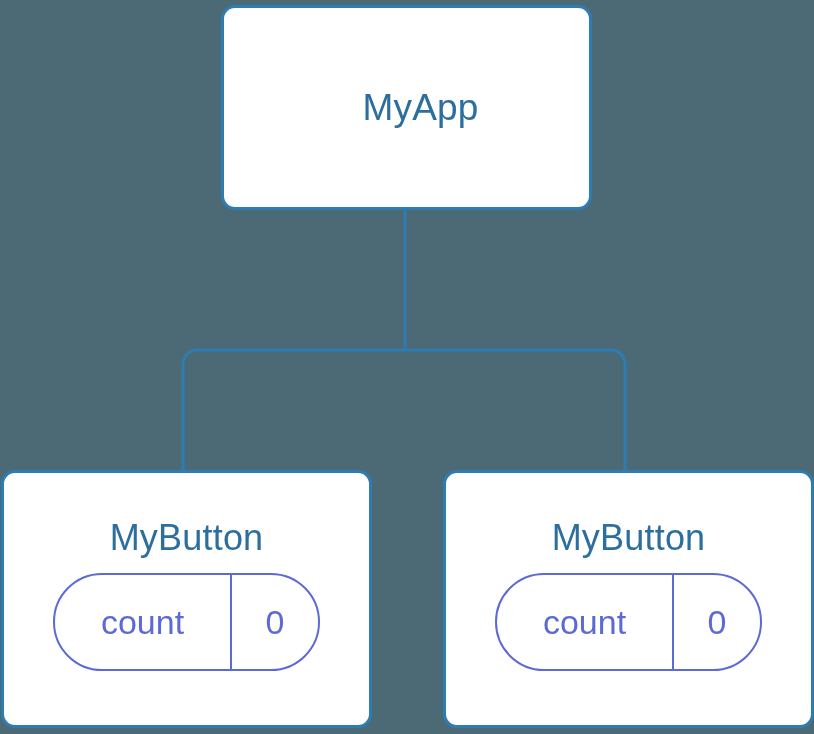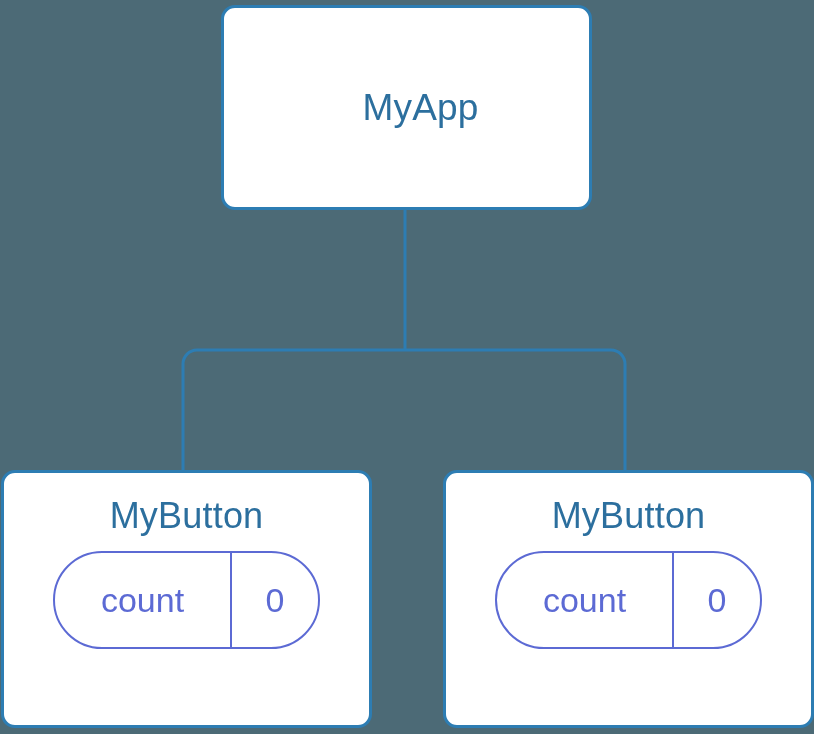--- a/index.html
+++ b/index.html
@@ -62,21 +62,21 @@
   }
   #node-root .node-title {
     font-size: 37px;
   }
 
   
   .node-child {
     top: 470px;
     width: 371px;
     height: 258px;
-    padding-top: 25px;
+    padding-top: 47px;
   }
   #node-child-0 { left: 1px; }
   #node-child-1 { left: 443px; }
 
   
   .state-pill {
     position: relative;
     box-sizing: border-box;
     margin-top: 17px;
     width: 267px;

